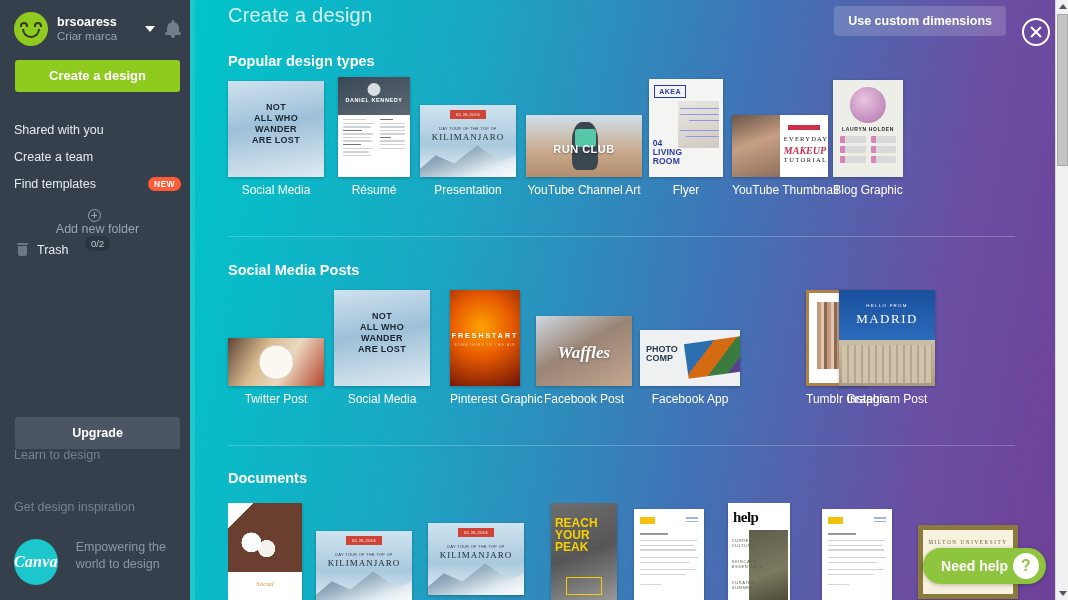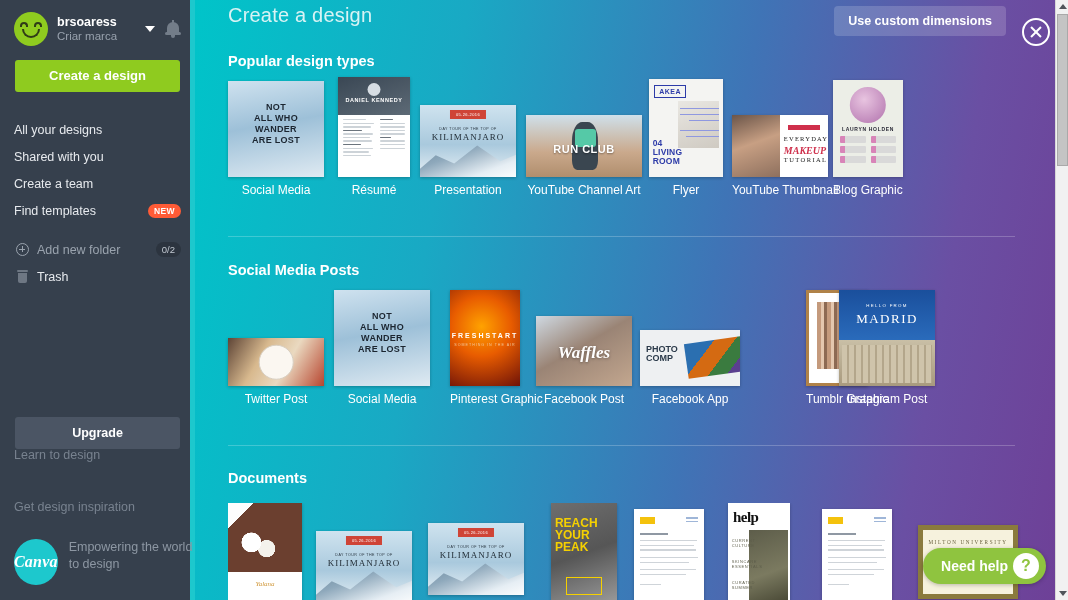--- a/index.html
+++ b/index.html
@@ -64,39 +64,39 @@
   .plus-circle { width: 13px; height: 13px; border: 1.4px solid #9aa3ae; border-radius: 50%; position: relative; }
   .plus-circle:before, .plus-circle:after { content:""; position:absolute; background:#9aa3ae; }
   .plus-circle:before { left: 2.4px; top: 5.1px; width: 6px; height: 1.4px; }
   .plus-circle:after  { top: 2.4px; left: 5.1px; height: 6px; width: 1.4px; }
   .trash-icon { width: 11px; height: 13px; position: relative; }
   .trash-icon .lid { position:absolute; top:0; left:0; width:11px; height:2px; background:#6e7783; border-radius:1px;}
   .trash-icon .can { position:absolute; top:3px; left:1px; width:9px; height:10px; background:#6e7783; border-radius:0 0 2px 2px;}
   .counter {
     background: #2c343f; color: #c3cad2; font-size: 9.5px; border-radius: 9px; padding: 2px 6px;
   }
-  .nav-muted { color: #9aa3ae; }
+  .nav-muted { color: #9aa3ae; flex-direction: column; }
 
   .upgrade-btn {
     position: absolute; left: 15px; top: 417px; width: 165px; height: 32px;
     background: #4b5564; color: #fff; border: none; border-radius: 3px;
     font-size: 12.5px; font-weight: bold; cursor: pointer;
     font-family: "Liberation Sans", sans-serif;
   }
   .foot-link { position: absolute; left: 14px; font-size: 12.5px; color: #78828f; cursor: pointer; }
   .foot-link.a { top: 448px; }
   .foot-link.b { top: 500px; }
   .brandrow { position: absolute; left: 14px; top: 539px; display: flex; }
   .canva-logo {
     width: 46px; height: 46px; border-radius: 50%; background: #1dc8cd;
     display: flex; align-items: center; justify-content: center;
     color: #fff; font-family: "Liberation Serif", serif; font-style: italic;
     font-size: 16px; font-weight: bold; letter-spacing: .2px;
   }
-  .brandtext { margin-left: 11px; font-size: 12.5px; color: #8d97a3; line-height: 1.35; }
+  .brandtext { margin-left: 18px; font-size: 12.5px; color: #8d97a3; line-height: 1.35; }
 
   
   .main {
     flex: 1; height: 600px; position: relative; overflow: hidden;
     background: linear-gradient(100deg, #00c4c9 0%, #19a9c4 28%, #3f74b6 58%, #6a4fa3 82%, #6e3f96 100%);
   }
   .topbar { position: absolute; left: 0; right: 0; top: 0; height: 48px; }
   .page-title {
     position: absolute; left: 33px; top: 4px; font-size: 20px; color: #d8f3f4;
     font-weight: normal; letter-spacing: .2px;
@@ -282,23 +282,20 @@
           <span class="dome"></span>
           <span class="base"></span>
           <span class="clap"></span>
       </div>
     </div>
 
     <button class="create-btn">Create a design</button>
 
     <div class="nav">
       <div class="nav-item">
-        <span class="lbl">All your designs</span>
-      </div>
-      <div class="nav-item">
         <span class="lbl">Shared with you</span>
       </div>
       <div class="nav-item">
         <span class="lbl">Create a team</span>
       </div>
       <div class="nav-item">
         <span class="lbl">Find templates</span>
         <span class="badge-new">NEW</span>
       </div>
       <div class="nav-sep"></div>
@@ -491,21 +488,21 @@
         </div>
       </div>
       <div class="divider" style="top:397px;"></div>
 
       <div class="sec-title" style="position:absolute;top:422px;">Documents</div>
       <div class="row" style="position:absolute;top:455px;left:0;right:0;height:100px;overflow:hidden;">
         <div class="tile" style="left:0;top:0;bottom:auto;width:74px;">
           <div class="thumb t-doc-yalana" style="width:74px;height:104px;">
             <div class="top"></div>
               <div class="fl"></div>
-            <div class="nm">Yalana</div>
+            <div class="nm">Social</div>
           </div>
         </div>
         <div class="tile" style="left:88px;top:28px;bottom:auto;width:96px;">
           <div class="thumb t-kili" style="width:96px;height:72px;">
             <div class="mt"></div>
             <div class="tag">05.26.2016</div>
             <div class="t1">DAY TOUR OF THE TOP OF</div>
             <div class="t2">KILIMANJARO</div>
           </div>
         </div>

